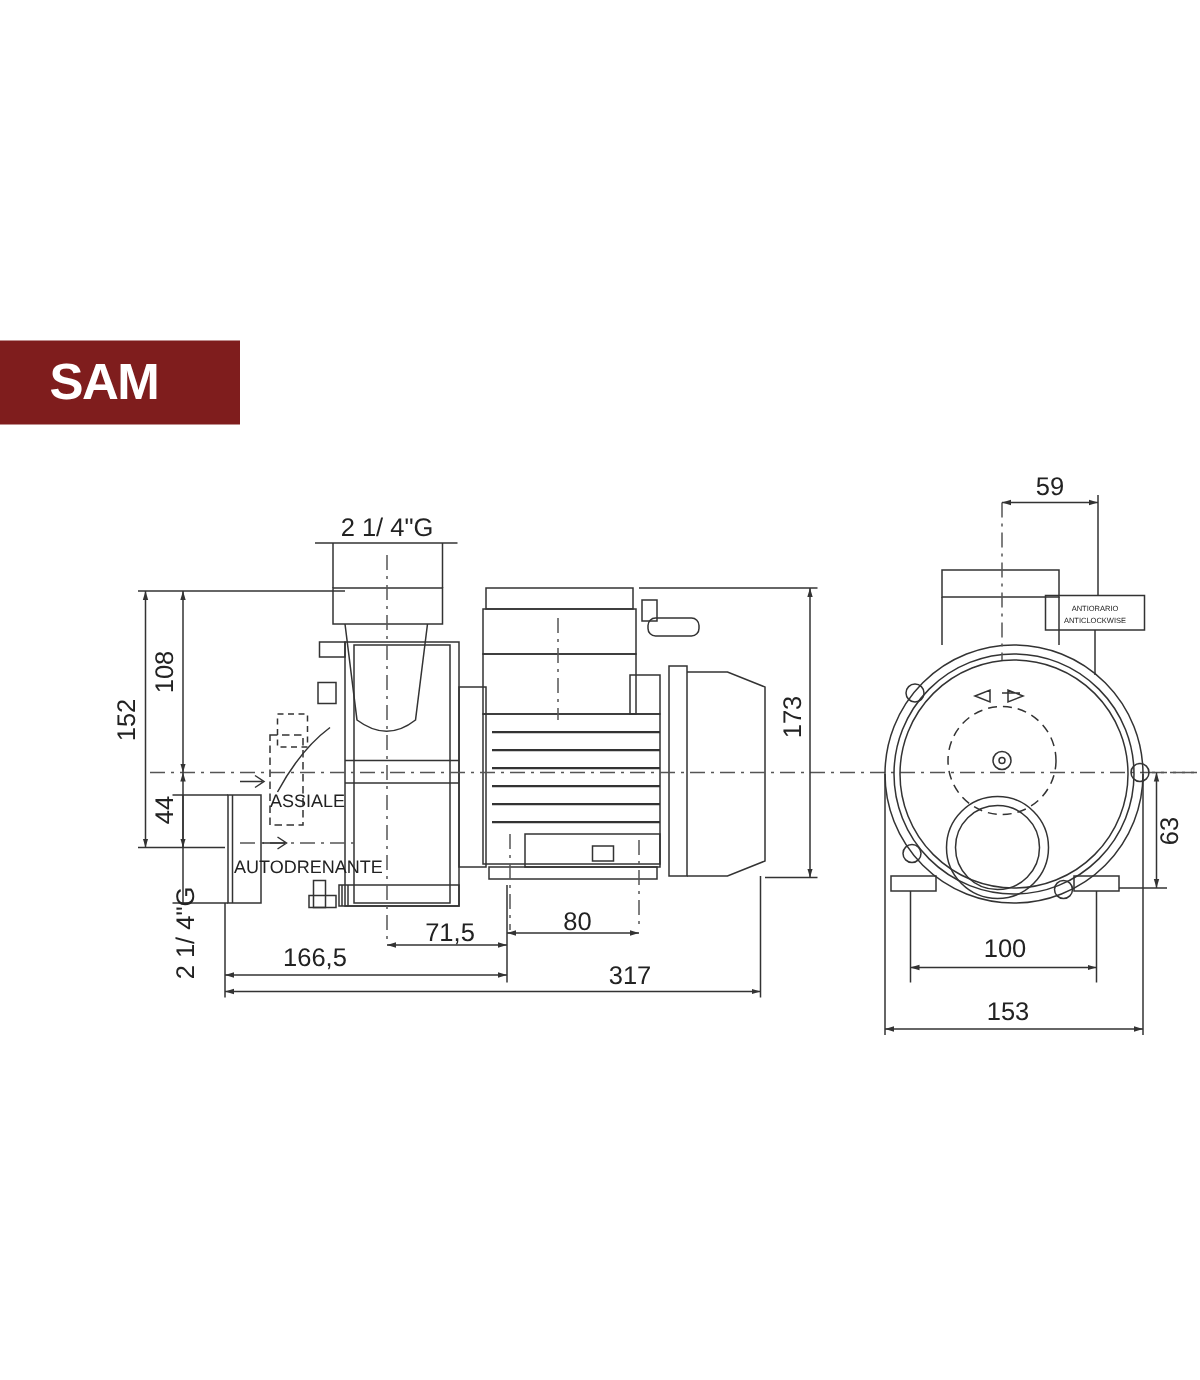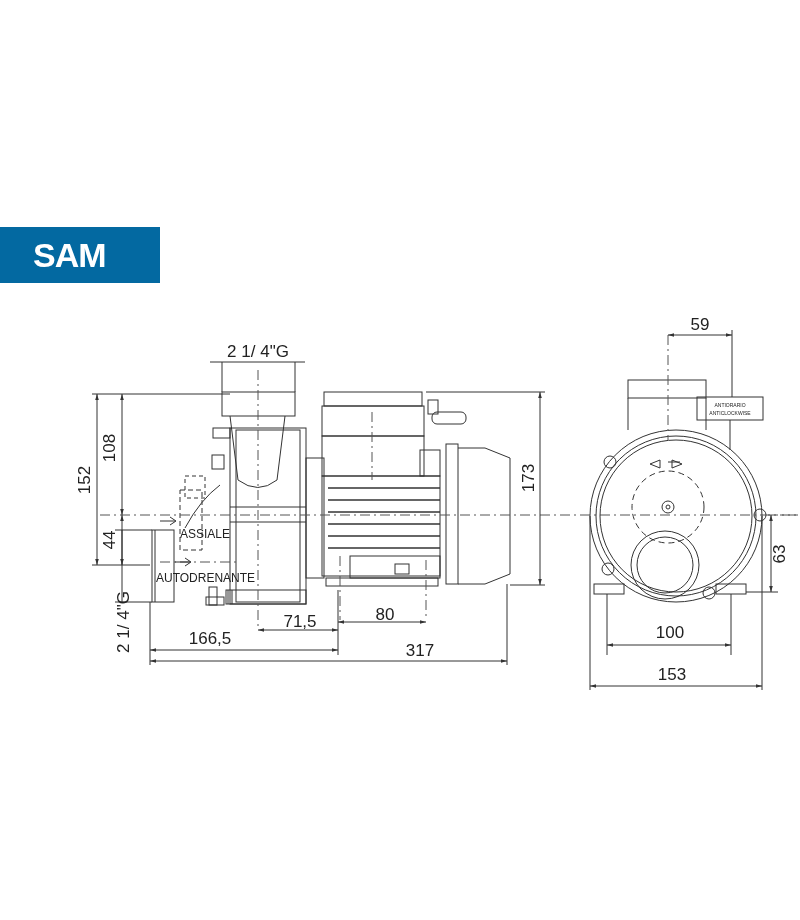--- a/index.html
+++ b/index.html
@@ -1,17 +1,17 @@
 <!DOCTYPE html>
 <html><head>
 <meta charset="utf-8">
 <style>
   html, body { margin: 0; padding: 0; background: #ffffff; }
   body { width: 800px; height: 920px; position: relative; overflow: hidden; font-family: "Liberation Sans", sans-serif; }
-  .badge { position: absolute; left: 0; top: 227px; width: 160px; height: 56px; background: #0369a1; text-align: center; }
+  .badge { position: absolute; left: 0; top: 227px; width: 160px; height: 56px; background: #7f1d1d; text-align: center; }
   .badge span { position: absolute; left: 33px; top: 9px; font-family: "Liberation Sans", sans-serif; font-weight: bold; font-size: 34px; color: #ffffff; letter-spacing: -1px; }
   svg { position: absolute; left: 0; top: 0; }
   svg text { font-family: "Liberation Sans", sans-serif; fill: #222; }
 </style>
 </head>
 <body>
 
 <div class="badge">
   <span>SAM</span>
 </div>

